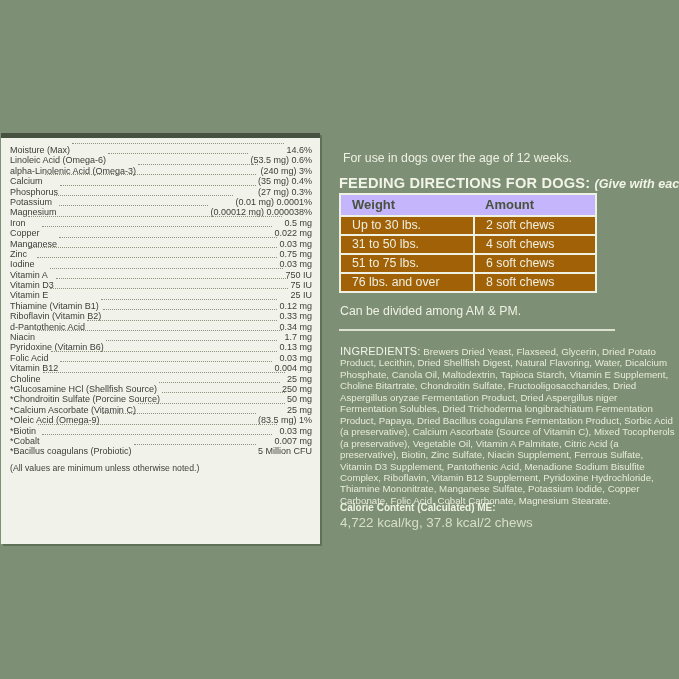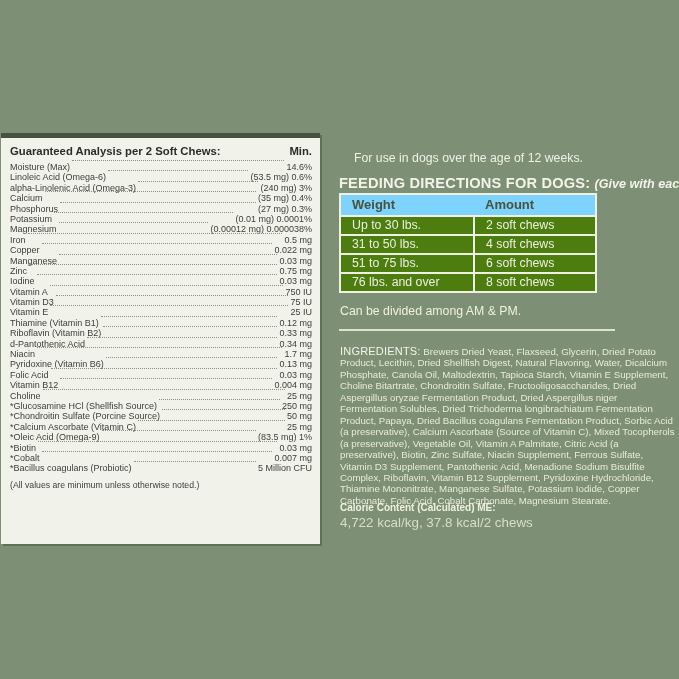--- a/index.html
+++ b/index.html
@@ -24,52 +24,48 @@
   .ga-row {
     display:flex; align-items:flex-start; white-space:nowrap;
     font-size:9px; line-height:10.4px; height:10.4px; color:#3e3e39;
   }
   .ga-dots { flex:1; border-bottom:1px dotted #90907f; margin:0 2px; position:relative; top:-2px; min-width:8px; }
   .ga-value { text-align:right; }
   .ga-note { text-align:left; font-size:8.7px; color:#3e3e39; margin-top:6px; }
   .ga-footnote { width:252px; margin:8px auto 0; text-align:center; font-size:8.9px; line-height:11px; color:#3e3e39; }
   
   .right-col { position:absolute; left:339px; top:133px; width:340px; height:546px; }
-  .usage-line { position:absolute; left:15px; top:18px; font-size:12.3px; color:#eff1e4; }
+  .usage-line { position:absolute; left:4px; top:18px; font-size:12.3px; color:#eff1e4; }
   .feeding-heading { position:absolute; left:0px; top:42px; font-size:14.6px; font-weight:bold; color:#f2f4e8; letter-spacing:.2px; white-space:nowrap; }
   .feeding-heading .give-note { font-size:12.6px; font-weight:bold; font-style:italic; letter-spacing:0; }
   .feeding-table { position:absolute; left:0px; top:60px; border-collapse:collapse; }
   .feeding-table th {
-    background:#7dd3fc; color:#49523f; font-size:13px; font-weight:bold; text-align:left;
+    background:#c4b5fd; color:#49523f; font-size:13px; font-weight:bold; text-align:left;
     padding:2px 8px 3px 11px; border:2px solid #eff1e3;
   }
   .feeding-table th:first-child { border-right:none; width:114px; }
   .feeding-table th:last-child { border-left:none; width:102px; }
   .feeding-table td {
-    background:#4d7c0f; color:#edefe1; font-size:12.3px;
+    background:#a16207; color:#edefe1; font-size:12.3px;
     padding:1px 8px 2px 11px; border:2px solid #eff1e3;
   }
   .divided-note { position:absolute; left:1px; top:171px; font-size:12.3px; color:#eff1e4; }
   .divider-rule { position:absolute; left:0px; top:196px; width:276px; height:2px; background:#dde1cf; }
   .ingredients { position:absolute; left:1px; top:213px; width:336px; font-size:9.7px; line-height:11.45px; color:#e8ebda; }
   .ingredients .ing-label { font-size:11px; font-weight:normal; color:#f3f5e9; letter-spacing:.2px; }
   .calorie-block { position:absolute; left:1px; top:368px; }
   .calorie-heading { font-size:10px; font-weight:bold; color:#eff1e3; line-height:14.5px; }
   .calorie-value { font-size:13.4px; color:#d8dec9; line-height:14.5px; }
 </style>
 </head>
 <body>
 
 <div class="canvas">
 
   <div class="ga-panel">
-    <div class="ga-header">
-      <span>Guaranteed Analysis per 2 Soft Chews:</span>
-      <span>Min.</span>
-    </div>
     <div class="ga-rows">
         <div class="ga-row">
           <span class="ga-name">Moisture (Max) </span>
           <span class="ga-dots"></span>
           <span class="ga-value"> 14.6%</span>
         </div>
         <div class="ga-row">
           <span class="ga-name">Linoleic Acid (Omega-6)</span>
           <span class="ga-dots"></span>
           <span class="ga-value">(53.5 mg) 0.6%</span>

